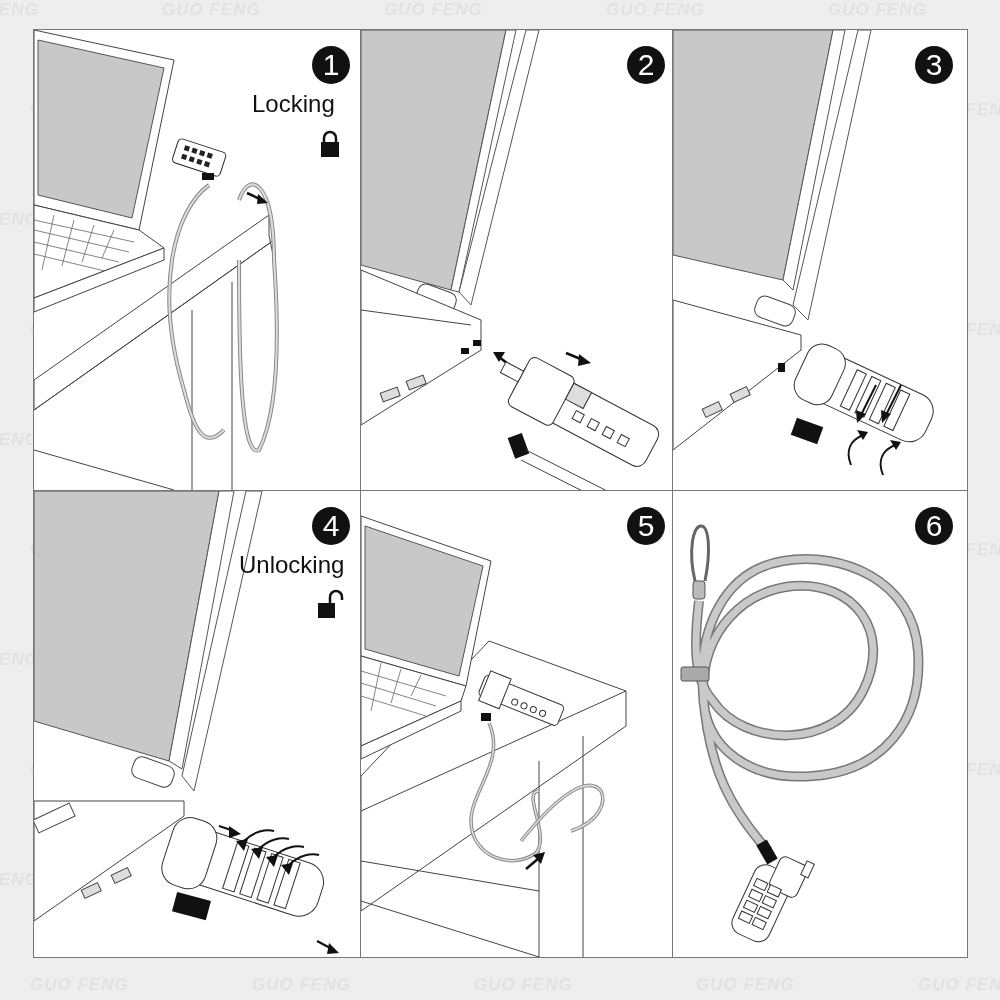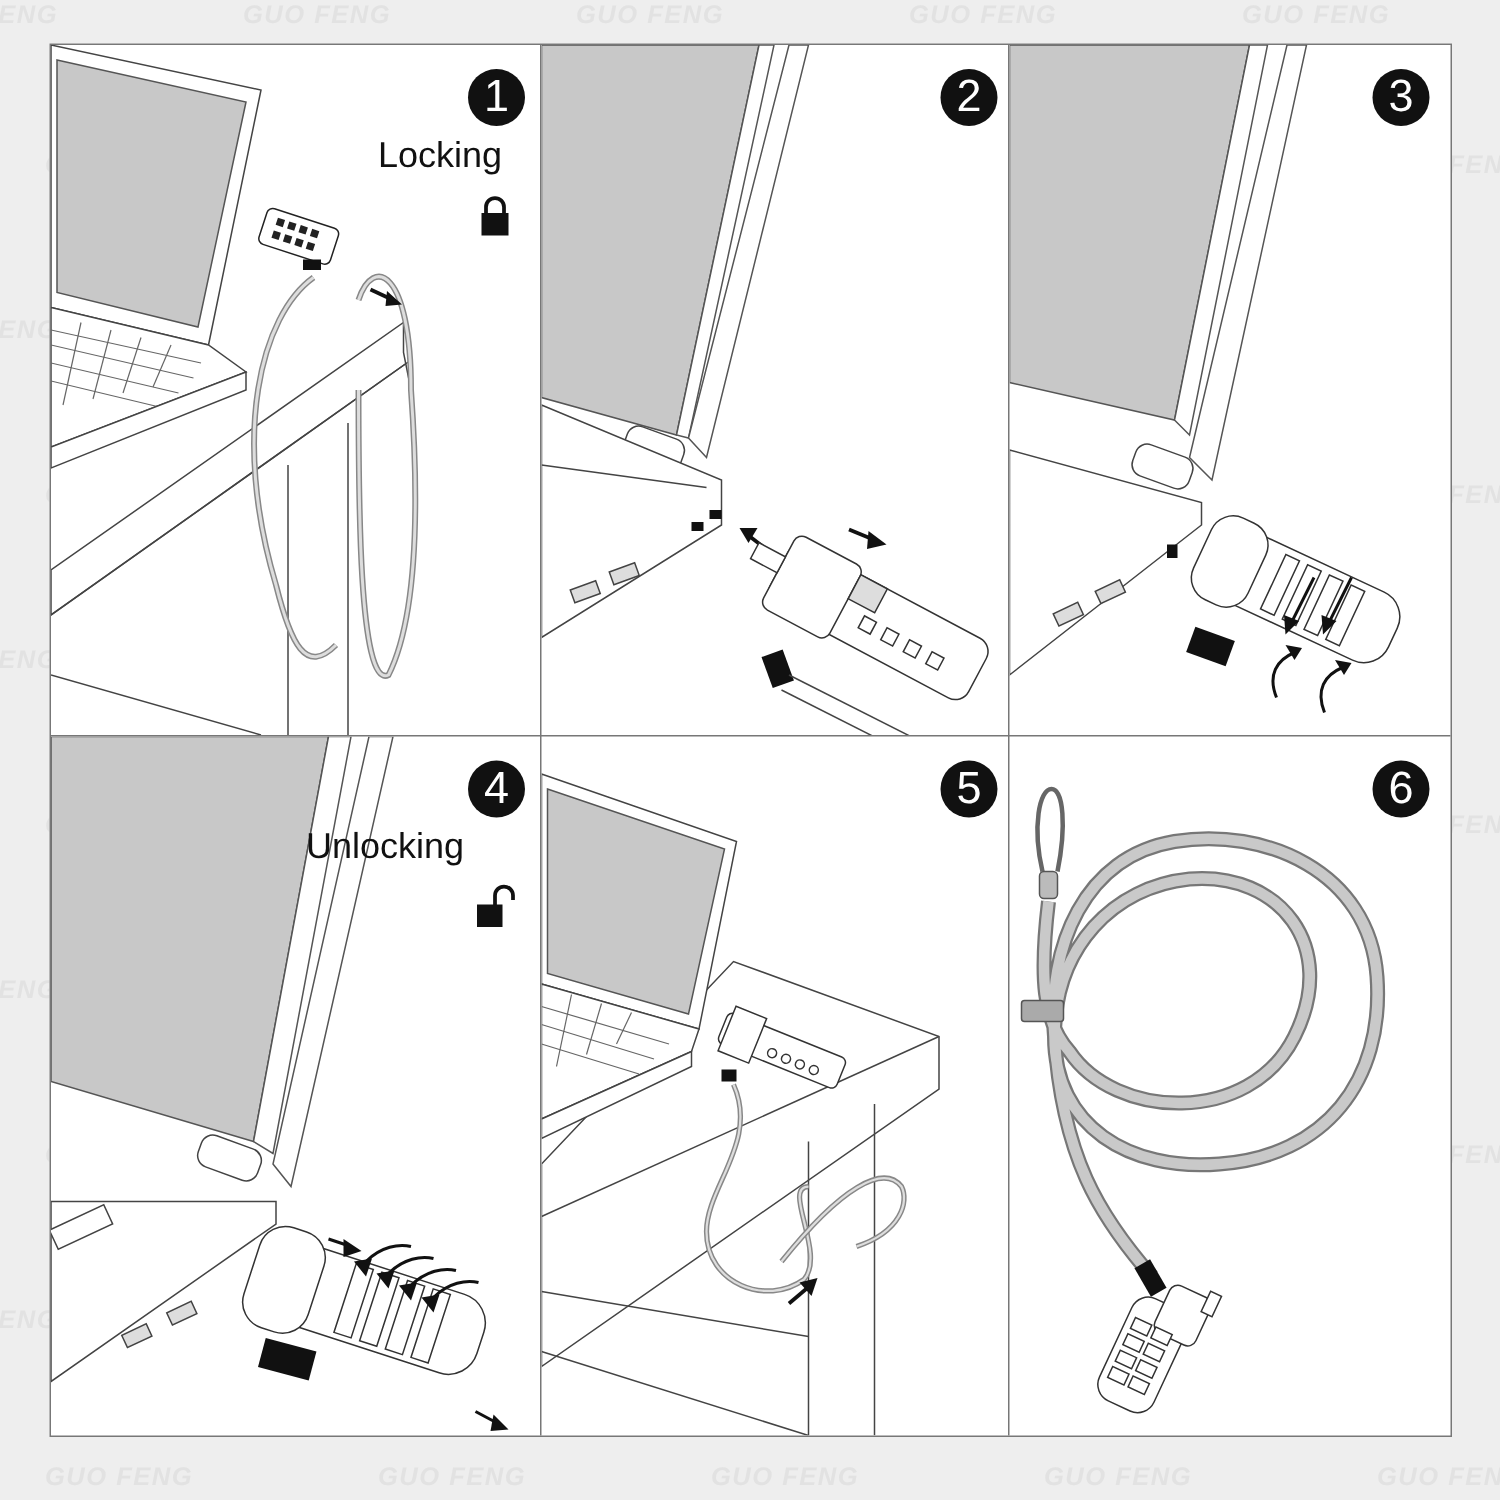--- a/index.html
+++ b/index.html
@@ -260,21 +260,21 @@
       <g fill="#111">
         <polygon points="207,343 195,335 195,347"></polygon>
         <polygon points="210,360 202,350 214,348"></polygon>
         <polygon points="225,368 217,358 229,356"></polygon>
         <polygon points="240,376 232,366 244,364"></polygon>
         <polygon points="255,384 247,374 259,372"></polygon>
         <polygon points="305,462 295,452 293,463"></polygon>
       </g>
     </svg>
     <div class="badge" style="left:278px; top:16px;">4</div>
-    <div class="step-label" style="left:170px; top:60px;text-align:center;">Unlocking</div>
+    <div class="step-label" style="left:205px; top:60px;text-align:center;">Unlocking</div>
     <svg class="lock-icon" style="left:283px; top:98px;" width="28" height="30" viewBox="0 0 28 30">
       <path d="M13,15 V8 a6,6 0 0 1 12,0 V11" fill="none" stroke="#111" stroke-width="2.5"></path>
       <rect x="1" y="14" width="17" height="15" fill="#111"></rect>
     </svg>
   </div>
 
   <div class="panel" style="left:327px; top:461px; width:311px; height:466px;">
     <svg width="311" height="466">
 
       <polygon points="0,285 128,150 265,200 265,235 0,420" fill="#fff" stroke="#444"></polygon>

